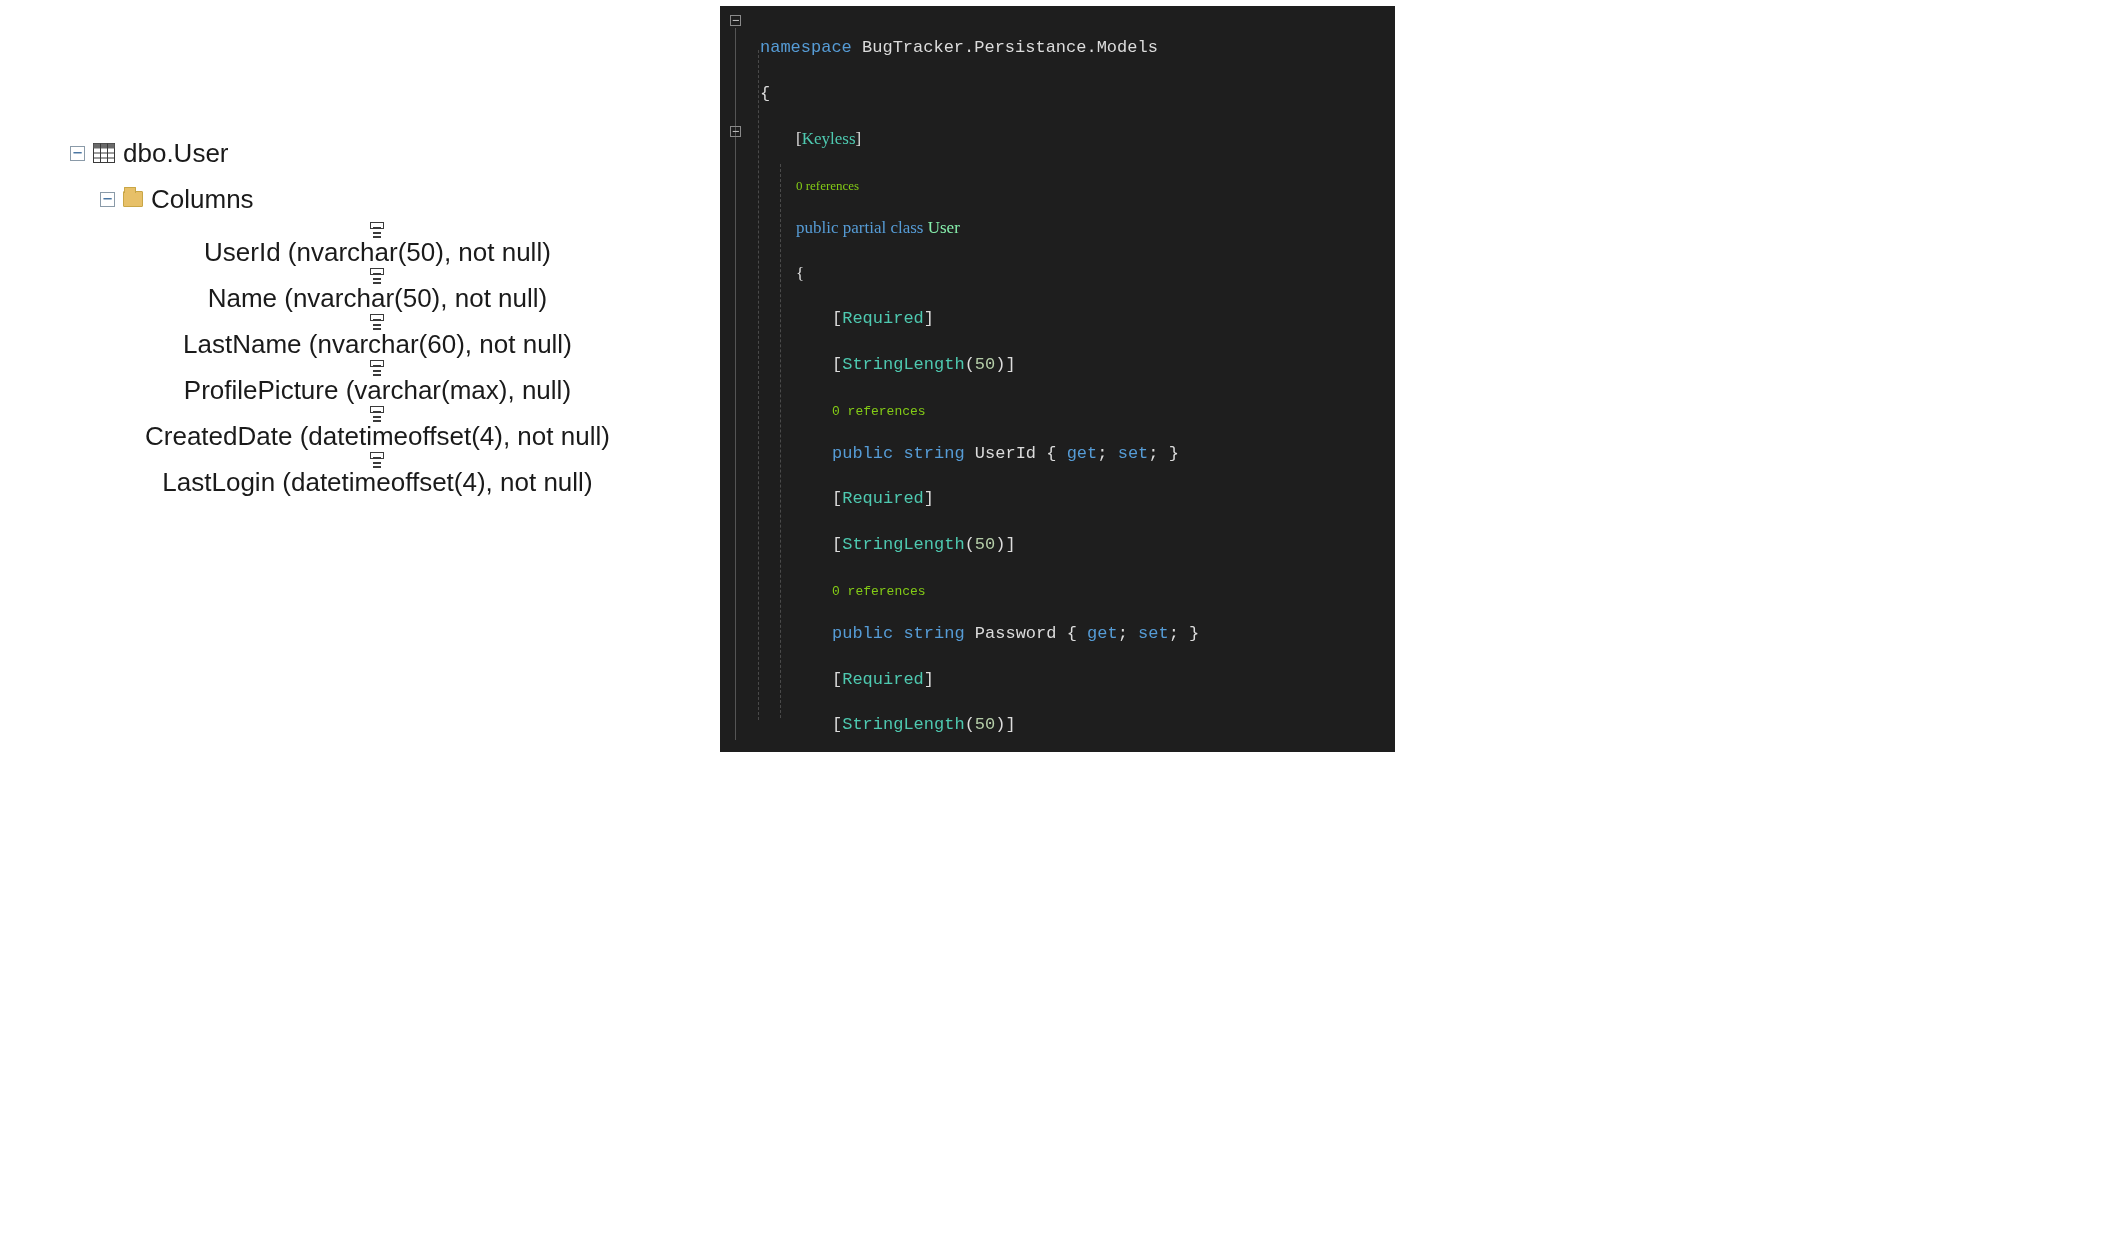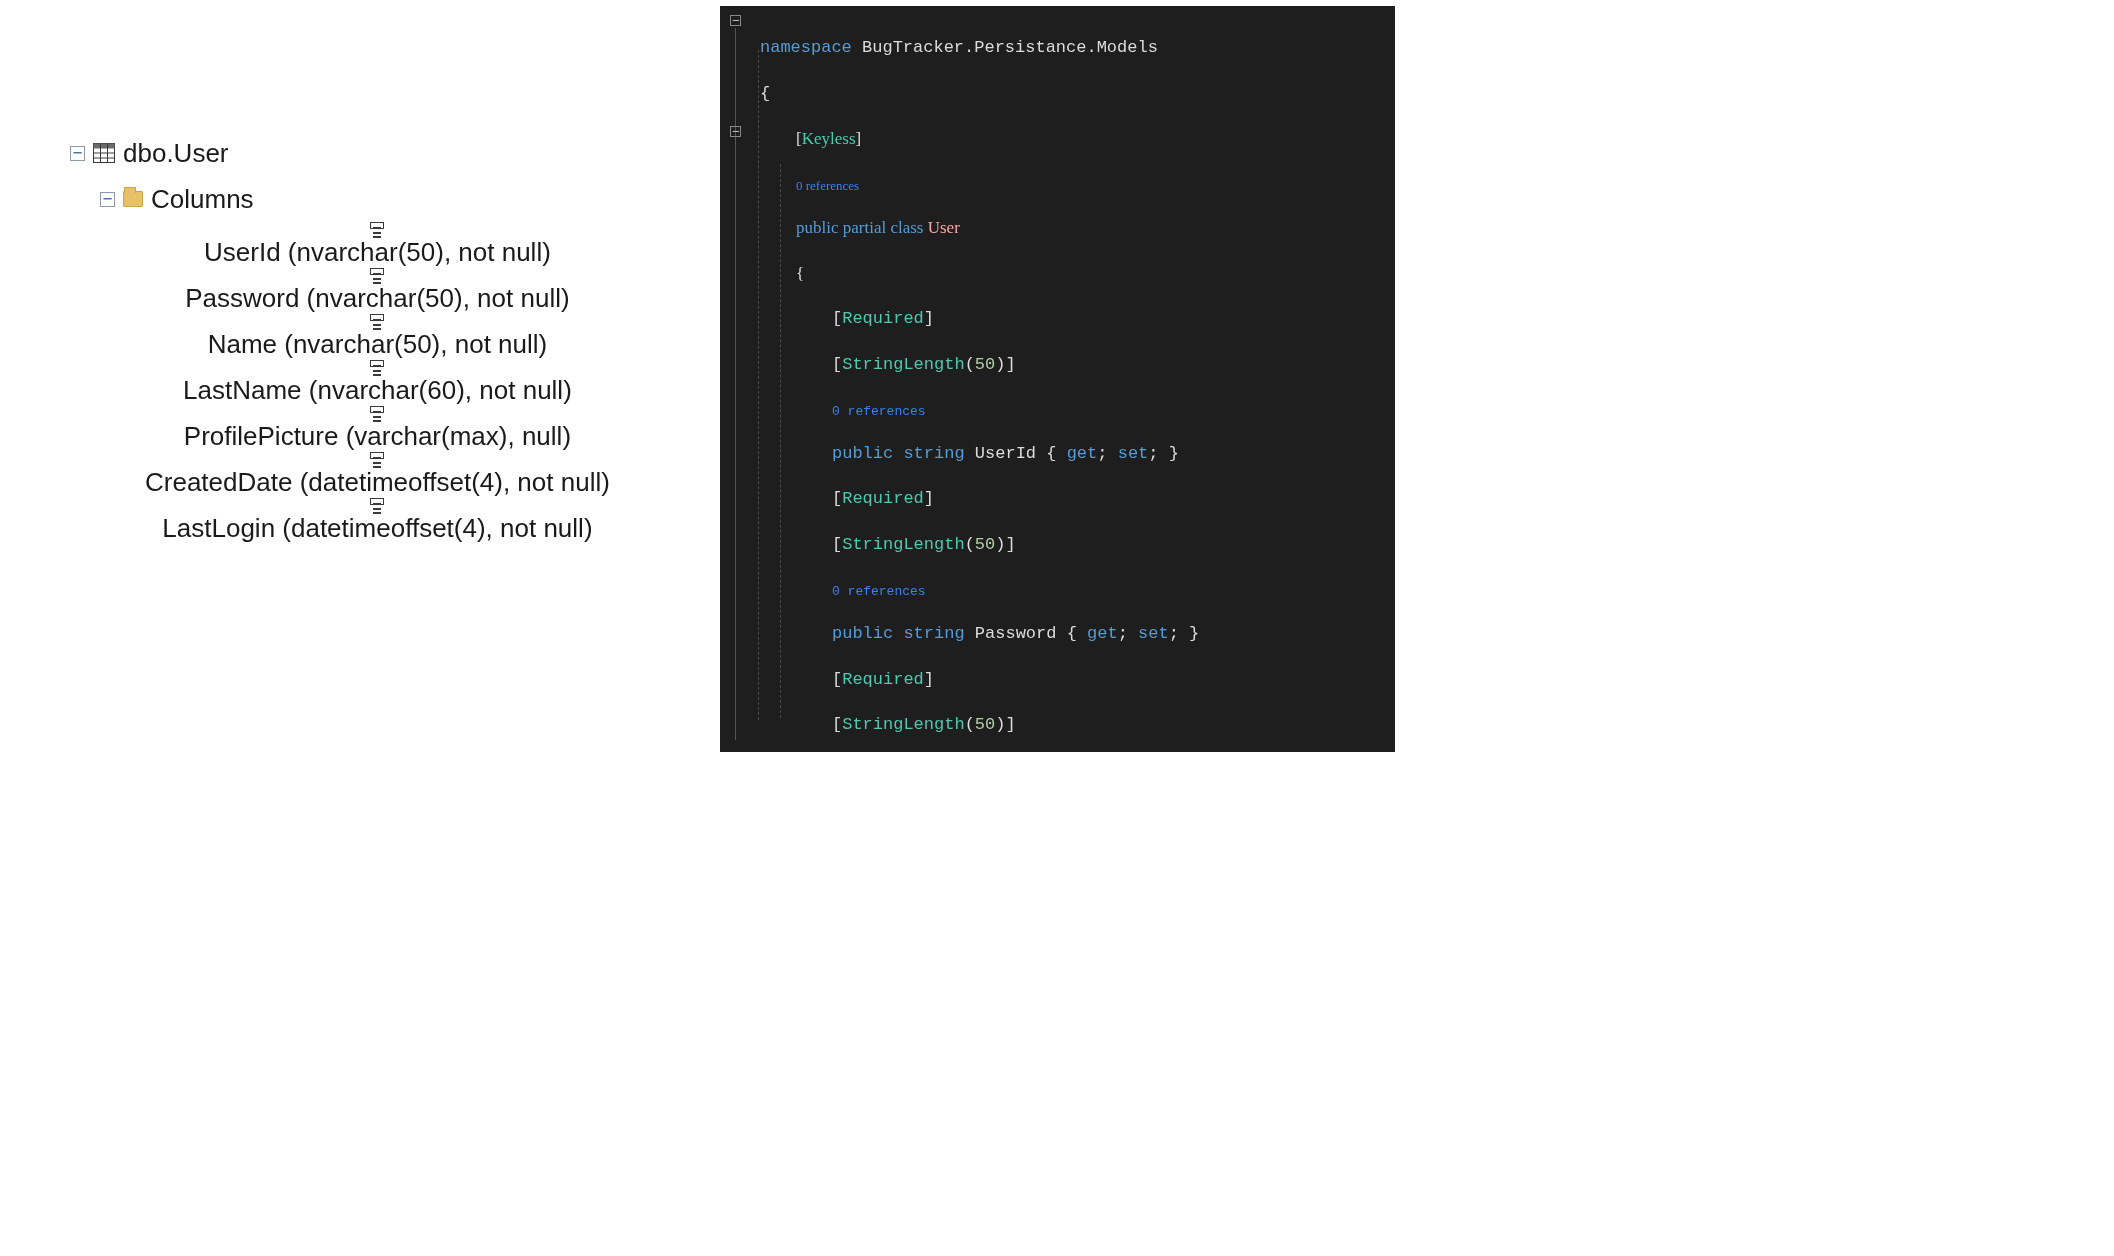--- a/index.html
+++ b/index.html
@@ -93,26 +93,26 @@
   .outline-dash{
     position:absolute; left:38px; width:1px;
     border-left:1px dashed #4a4a4a;
   }
   .outline-dash2{
     position:absolute; left:60px; width:1px;
     border-left:1px dashed #4a4a4a;
   }
   .codeblock{ position:absolute; left:40px; right:6px; top:8px; white-space:pre; }
   .kw{ color:#569cd6; }
-  .cls{ color:#fca5a5;margin-top:16px; }
+  .cls{ color:#86efac;margin-top:16px; }
   .id{ color:#dcdcdc; }
   .br{ color:#dcdcdc; }
   .attr{ color:#4ec9b0; }
   .num{ color:#b5cea8; }
-  .codelens{ color:#3b82f6; font-size:13px; display:inline-block; line-height:20px;text-align:right;}
+  .codelens{ color:#84cc16; font-size:13px; display:inline-block; line-height:20px;text-align:right;}
   .cline{ display:block; height:23.1px; }
   .cl-short{ height:20px; }
   .indent1{ padding-left:36px;font-family:Liberation Serif, serif; }
   .indent2{ padding-left:72px; }
 </style>
 </head>
 <body>
 
 <div class="db-tree">
 
@@ -135,26 +135,20 @@
     <span class="expander">−</span>
     <span class="folder-icon"></span>
     <span>Columns</span>
   </div>
 
   <div class="tree-row lvl3">
     <span class="col-icon">
         <span class="bar3"></span>
       </span>
     <span>UserId (nvarchar(50), not null)</span>
-  </div>
-  <div class="tree-row lvl3">
-    <span class="col-icon">
-        <span class="bar3"></span>
-      </span>
-    <span>Password (nvarchar(50), not null)</span>
   </div>
   <div class="tree-row lvl3">
     <span class="col-icon">
         <span class="bar3"></span>
       </span>
     <span>Name (nvarchar(50), not null)</span>
   </div>
   <div class="tree-row lvl3">
     <span class="col-icon">
         <span class="bar3"></span>

